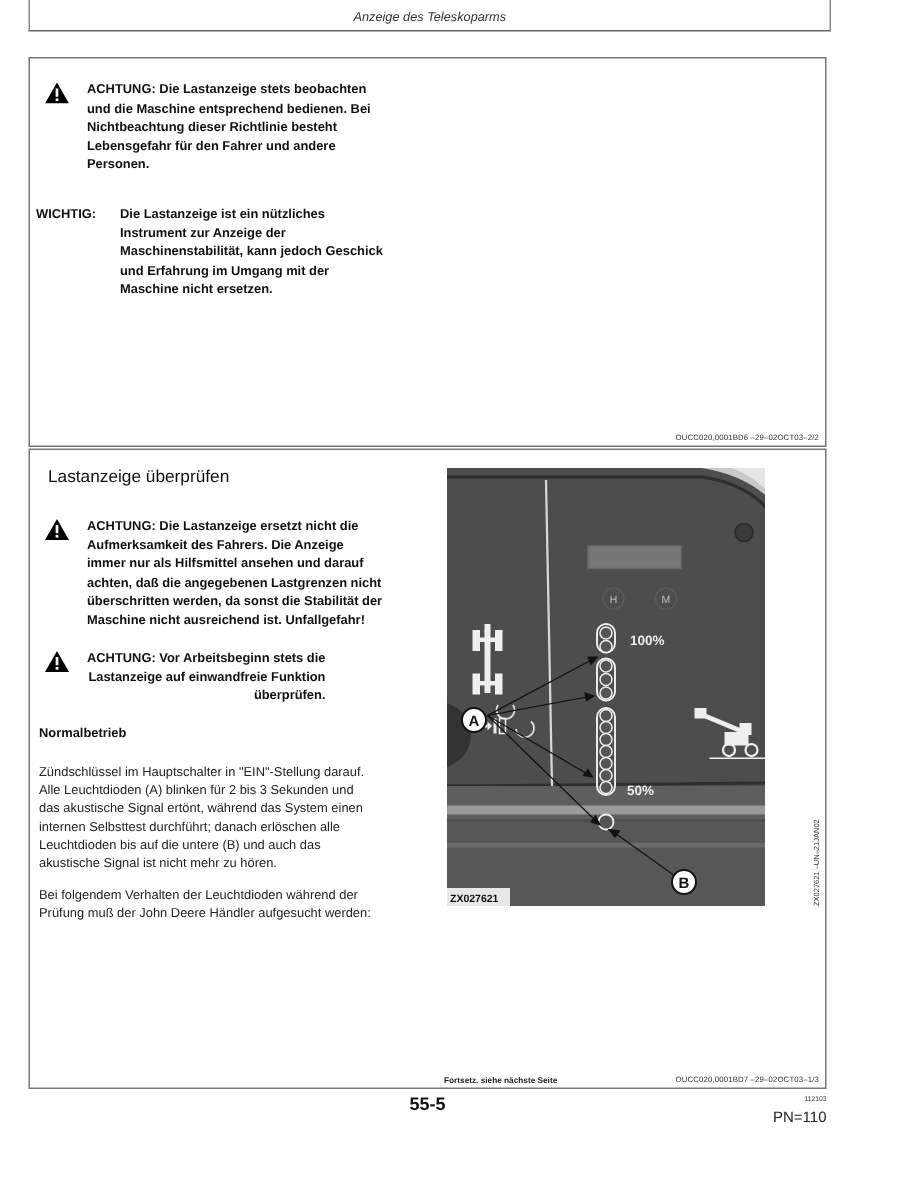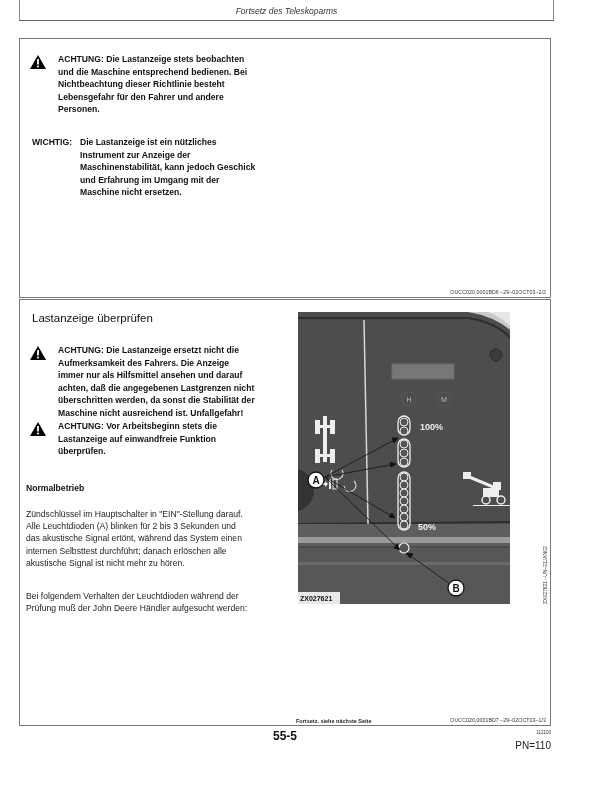--- a/index.html
+++ b/index.html
@@ -9,38 +9,38 @@
          border-left:1px solid #888; border-right:1px solid #888; border-bottom:1px solid #666; }
   .hdr-title { position:absolute; left:0; right:0; top:6px; text-align:center;
          font-style:italic; font-size:8.5px; color:#333; }
   .box { position:absolute; left:19px; width:532px; border:1px solid #777; box-sizing:border-box; }
   .box1 { top:38px; height:260px; }
   .box2 { top:298px; height:427px; top:299px;padding-left:48px; }
   .warn { position:absolute; display:flex; }
   .warn-icon { width:16px; height:14px; margin-right:12px; flex:none; margin-top:2px; }
   .warn-text { font-weight:bold; font-size:8.6px; line-height:12.5px; }
   .wichtig { position:absolute; display:flex; font-weight:bold; font-size:8.6px; line-height:12.5px; }
-  .wichtig-label { width:56px; flex:none;text-align:center; }
+  .wichtig-label { width:56px; flex:none; }
   .ref { position:absolute; right:4px; font-size:5.2px; color:#333; letter-spacing:0.1px; }
   .section-title { position:absolute; left:12px; top:12px; font-size:11.5px; font-weight:normal; color:#111; }
   .subhead { position:absolute; font-weight:bold; font-size:8.6px; }
   .para { position:absolute; font-size:8.6px; line-height:12.2px; color:#222; }
   .photo { position:absolute; left:278px; top:12px; width:212px; height:292px; background:#4a4a4a; overflow:hidden; }
   .photo svg { display:block; }
   .footer-note { position:absolute; font-size:5.5px; font-weight:bold; color:#222; }
   .page-num { position:absolute; left:273px; top:729px; font-size:12px; font-weight:bold; }
   .small-code { position:absolute; right:61px; top:730px; font-size:4.5px; color:#333; }
   .pn { position:absolute; right:61px; top:740px; font-size:10px; color:#222; }
   .vert-code { position:absolute; transform:rotate(-90deg); transform-origin:left top; font-size:5px; color:#333; white-space:nowrap; }
 </style>
 </head>
 <body>
 
 <div class="hdr-frame">
-  <div class="hdr-title">Fortsetz des Teleskoparms</div>
+  <div class="hdr-title">Anzeige des Teleskoparms</div>
 </div>
 
 <div class="box box1">
   <div class="warn" style="left:10px; top:14px;">
     <svg class="warn-icon" viewBox="0 0 16 14">
       <polygon points="8,0 16,14 0,14" fill="#000"></polygon>
       <rect x="7.1" y="4" width="1.8" height="5.5" fill="#fff"></rect>
       <rect x="7.1" y="10.6" width="1.8" height="1.8" fill="#fff"></rect>
     </svg>
     <div class="warn-text">
@@ -76,40 +76,41 @@
     <div class="warn-text">
       <div>ACHTUNG: Die Lastanzeige ersetzt nicht die</div>
       <div>Aufmerksamkeit des Fahrers. Die Anzeige</div>
       <div>immer nur als Hilfsmittel ansehen und darauf</div>
       <div>achten, daß die angegebenen Lastgrenzen nicht</div>
       <div>überschritten werden, da sonst die Stabilität der</div>
       <div>Maschine nicht ausreichend ist. Unfallgefahr!</div>
     </div>
   </div>
 
-  <div class="warn" style="left:10px; top:120px;">
+  <div class="warn" style="left:10px; top:132px;text-align:right;">
     <svg class="warn-icon" viewBox="0 0 16 14">
       <polygon points="8,0 16,14 0,14" fill="#000"></polygon>
       <rect x="7.1" y="4" width="1.8" height="5.5" fill="#fff"></rect>
       <rect x="7.1" y="10.6" width="1.8" height="1.8" fill="#fff"></rect>
     </svg>
     <div class="warn-text">
       <div>ACHTUNG: Vor Arbeitsbeginn stets die</div>
       <div>Lastanzeige auf einwandfreie Funktion</div>
       <div>überprüfen.</div>
     </div>
   </div>
 
   <div class="subhead" style="left:6px; top:183px;">Normalbetrieb</div>
 
   <div class="para" style="left:6px; top:208px;">
     <div>Zündschlüssel im Hauptschalter in "EIN"-Stellung darauf.</div>
     <div>Alle Leuchtdioden (A) blinken für 2 bis 3 Sekunden und</div>
     <div>das akustische Signal ertönt, während das System einen</div>
     <div>internen Selbsttest durchführt; danach erlöschen alle</div>
+    <div>Leuchtdioden bis auf die untere (B) und auch das</div>
     <div>akustische Signal ist nicht mehr zu hören.</div>
   </div>
 
   <div class="para" style="left:6px; top:290px;">
     <div>Bei folgendem Verhalten der Leuchtdioden während der</div>
     <div>Prüfung muß der John Deere Händler aufgesucht werden:</div>
   </div>
 
   <div class="photo">
     <svg width="240" height="292" viewBox="0 0 240 292">

